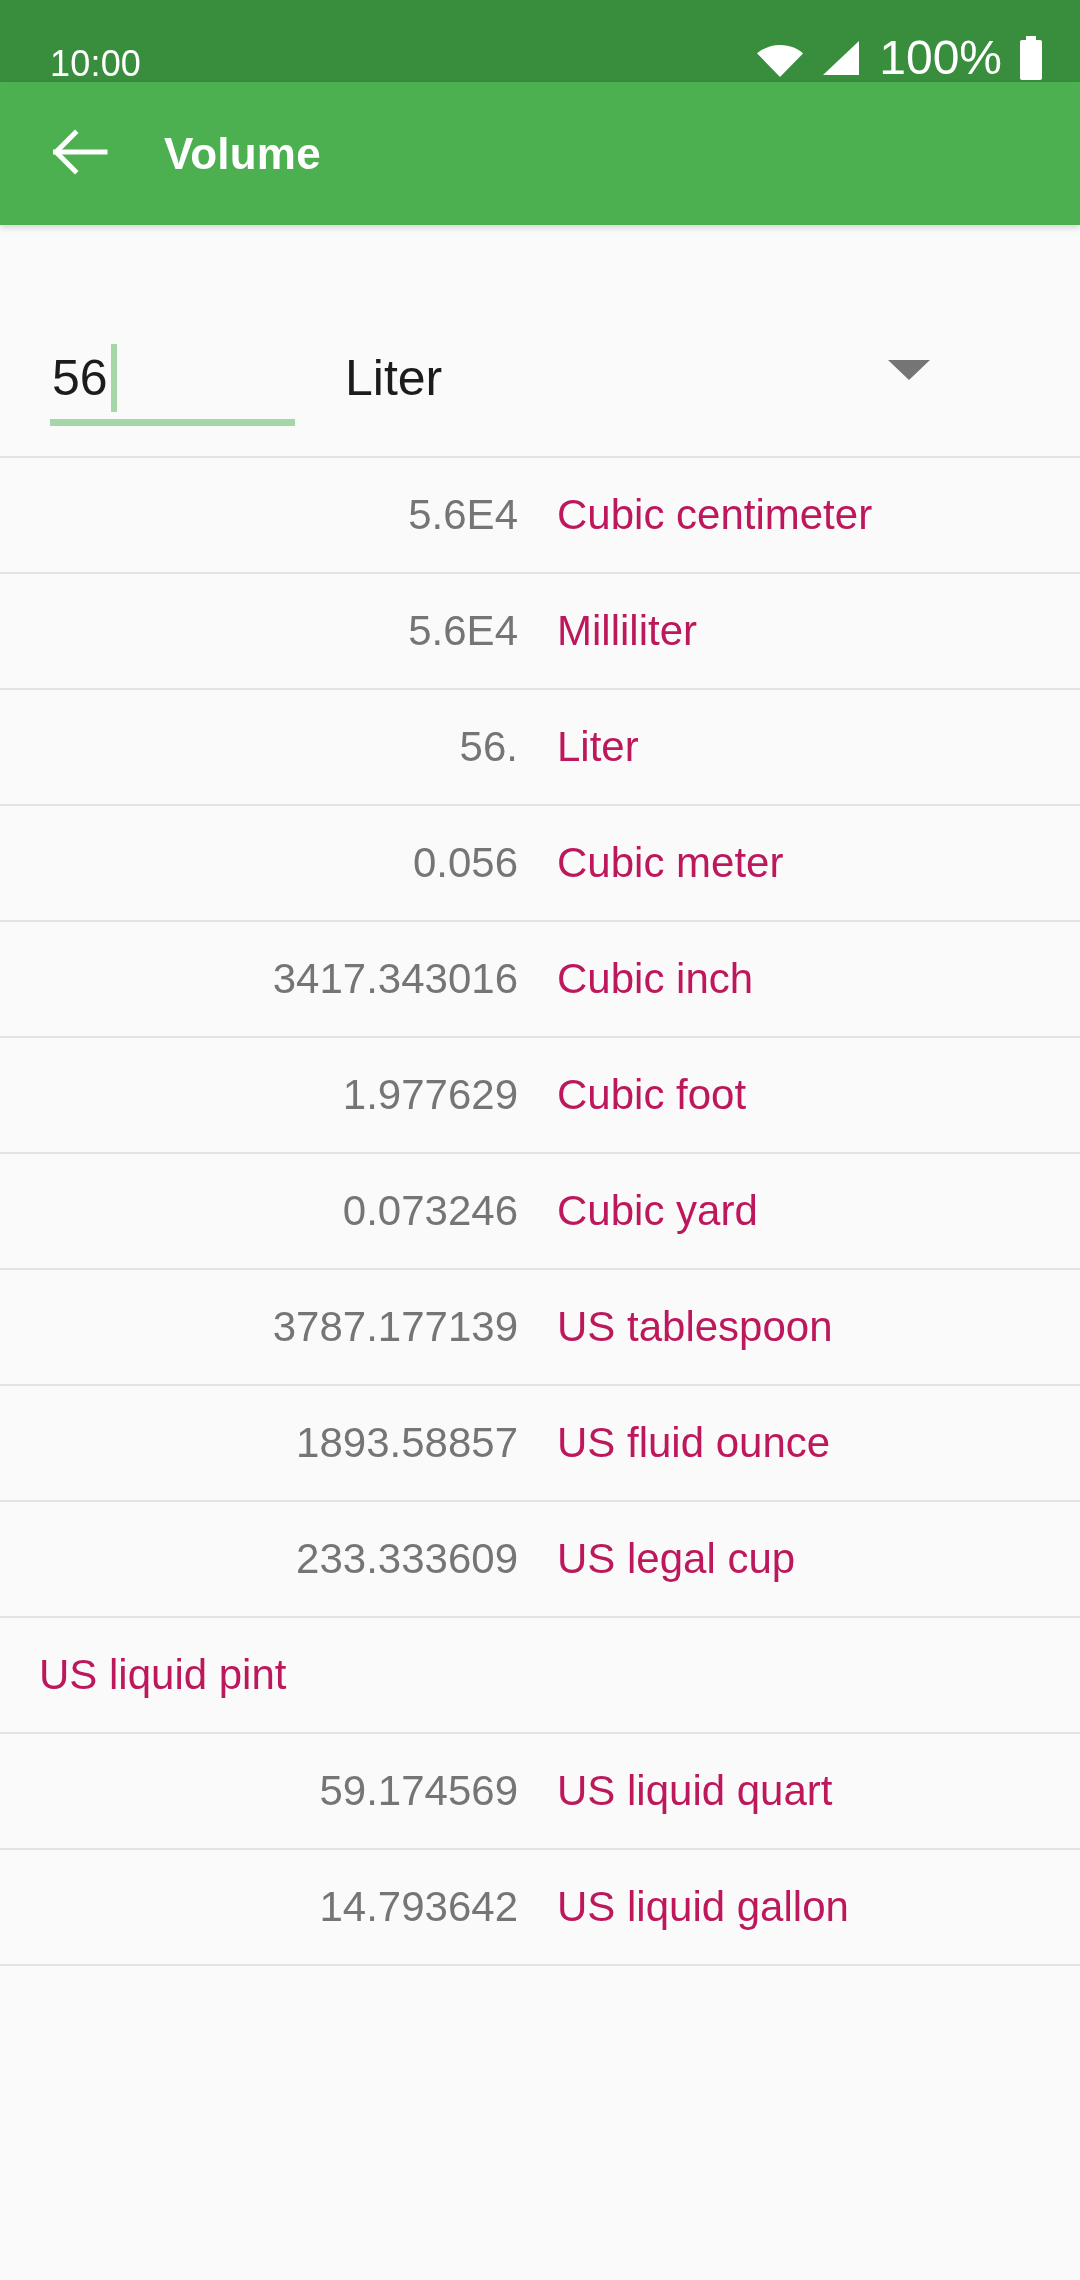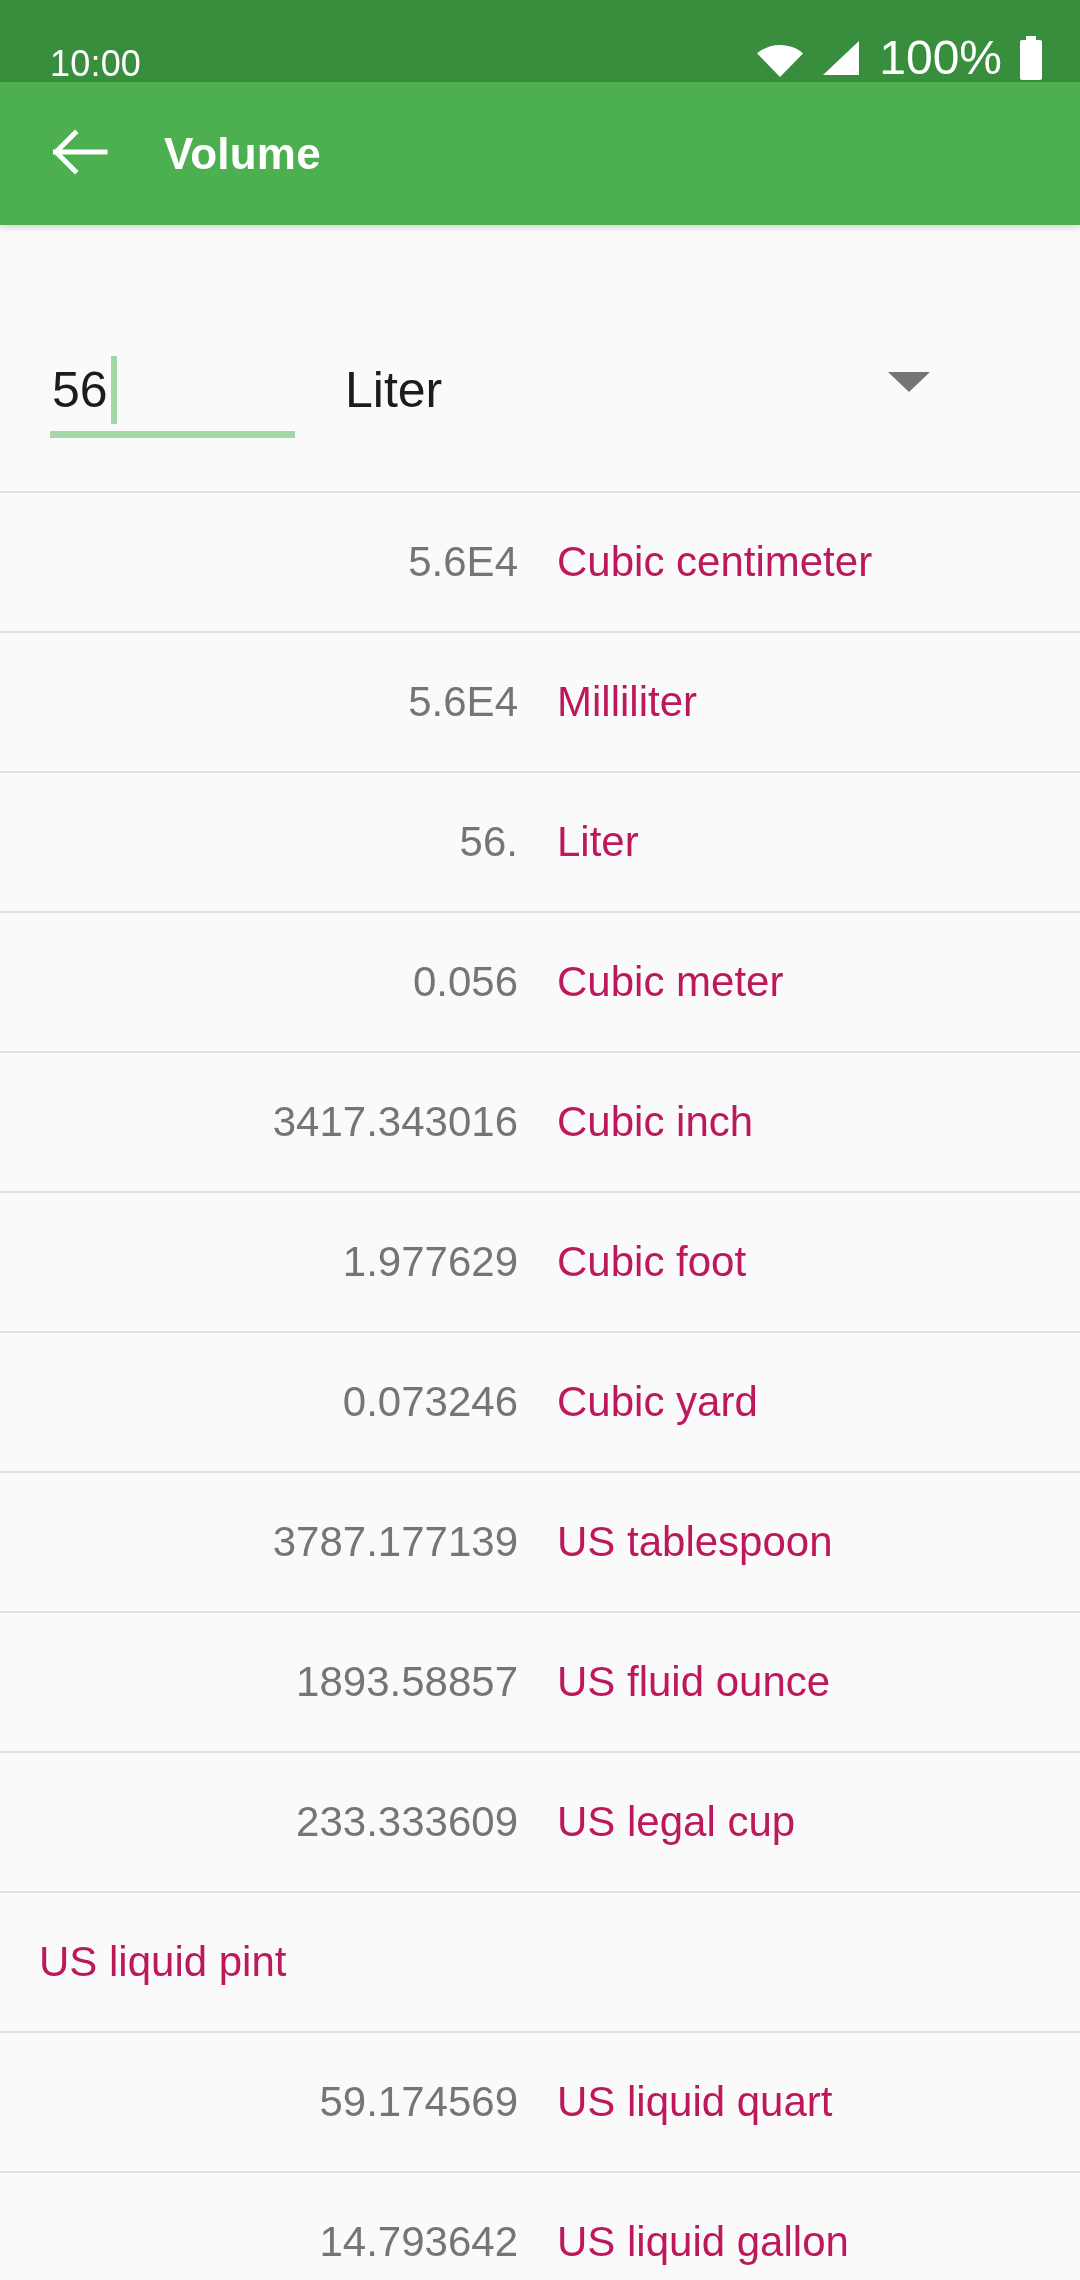--- a/index.html
+++ b/index.html
@@ -57,24 +57,24 @@
 
   
   .content{
     background:#fafafa;
     height:calc(2280px - 82px - 143px);
     overflow:hidden;
   }
 
   
   .input-row{
-    height:266px;
+    height:231px;
     display:flex;
     align-items:flex-end;
-    padding-bottom:53px;
+    padding-bottom:30px;
     position:relative;
     border-radius:15px;
   }
   .value-field{
     position:relative;
     width:245px;
     margin-left:50px;
     height:96px;
     display:flex;
     align-items:center;
@@ -116,21 +116,21 @@
     top:30px;
     width:0; height:0;
     border-left:21px solid transparent;
     border-right:21px solid transparent;
     border-top:20px solid #757575;
   }
 
   
   .result-list{ border-top:2px solid #e2e2e2; }
   .result-row{
-    height:140px;
+    height:116px;
     display:flex;
     align-items:center;
     border-bottom:2px solid #e2e2e2;
     background:#fafafa;
   }
   .result-value{
     width:518px;
     text-align:right;
     font-size:42px;
     color:#757575;

